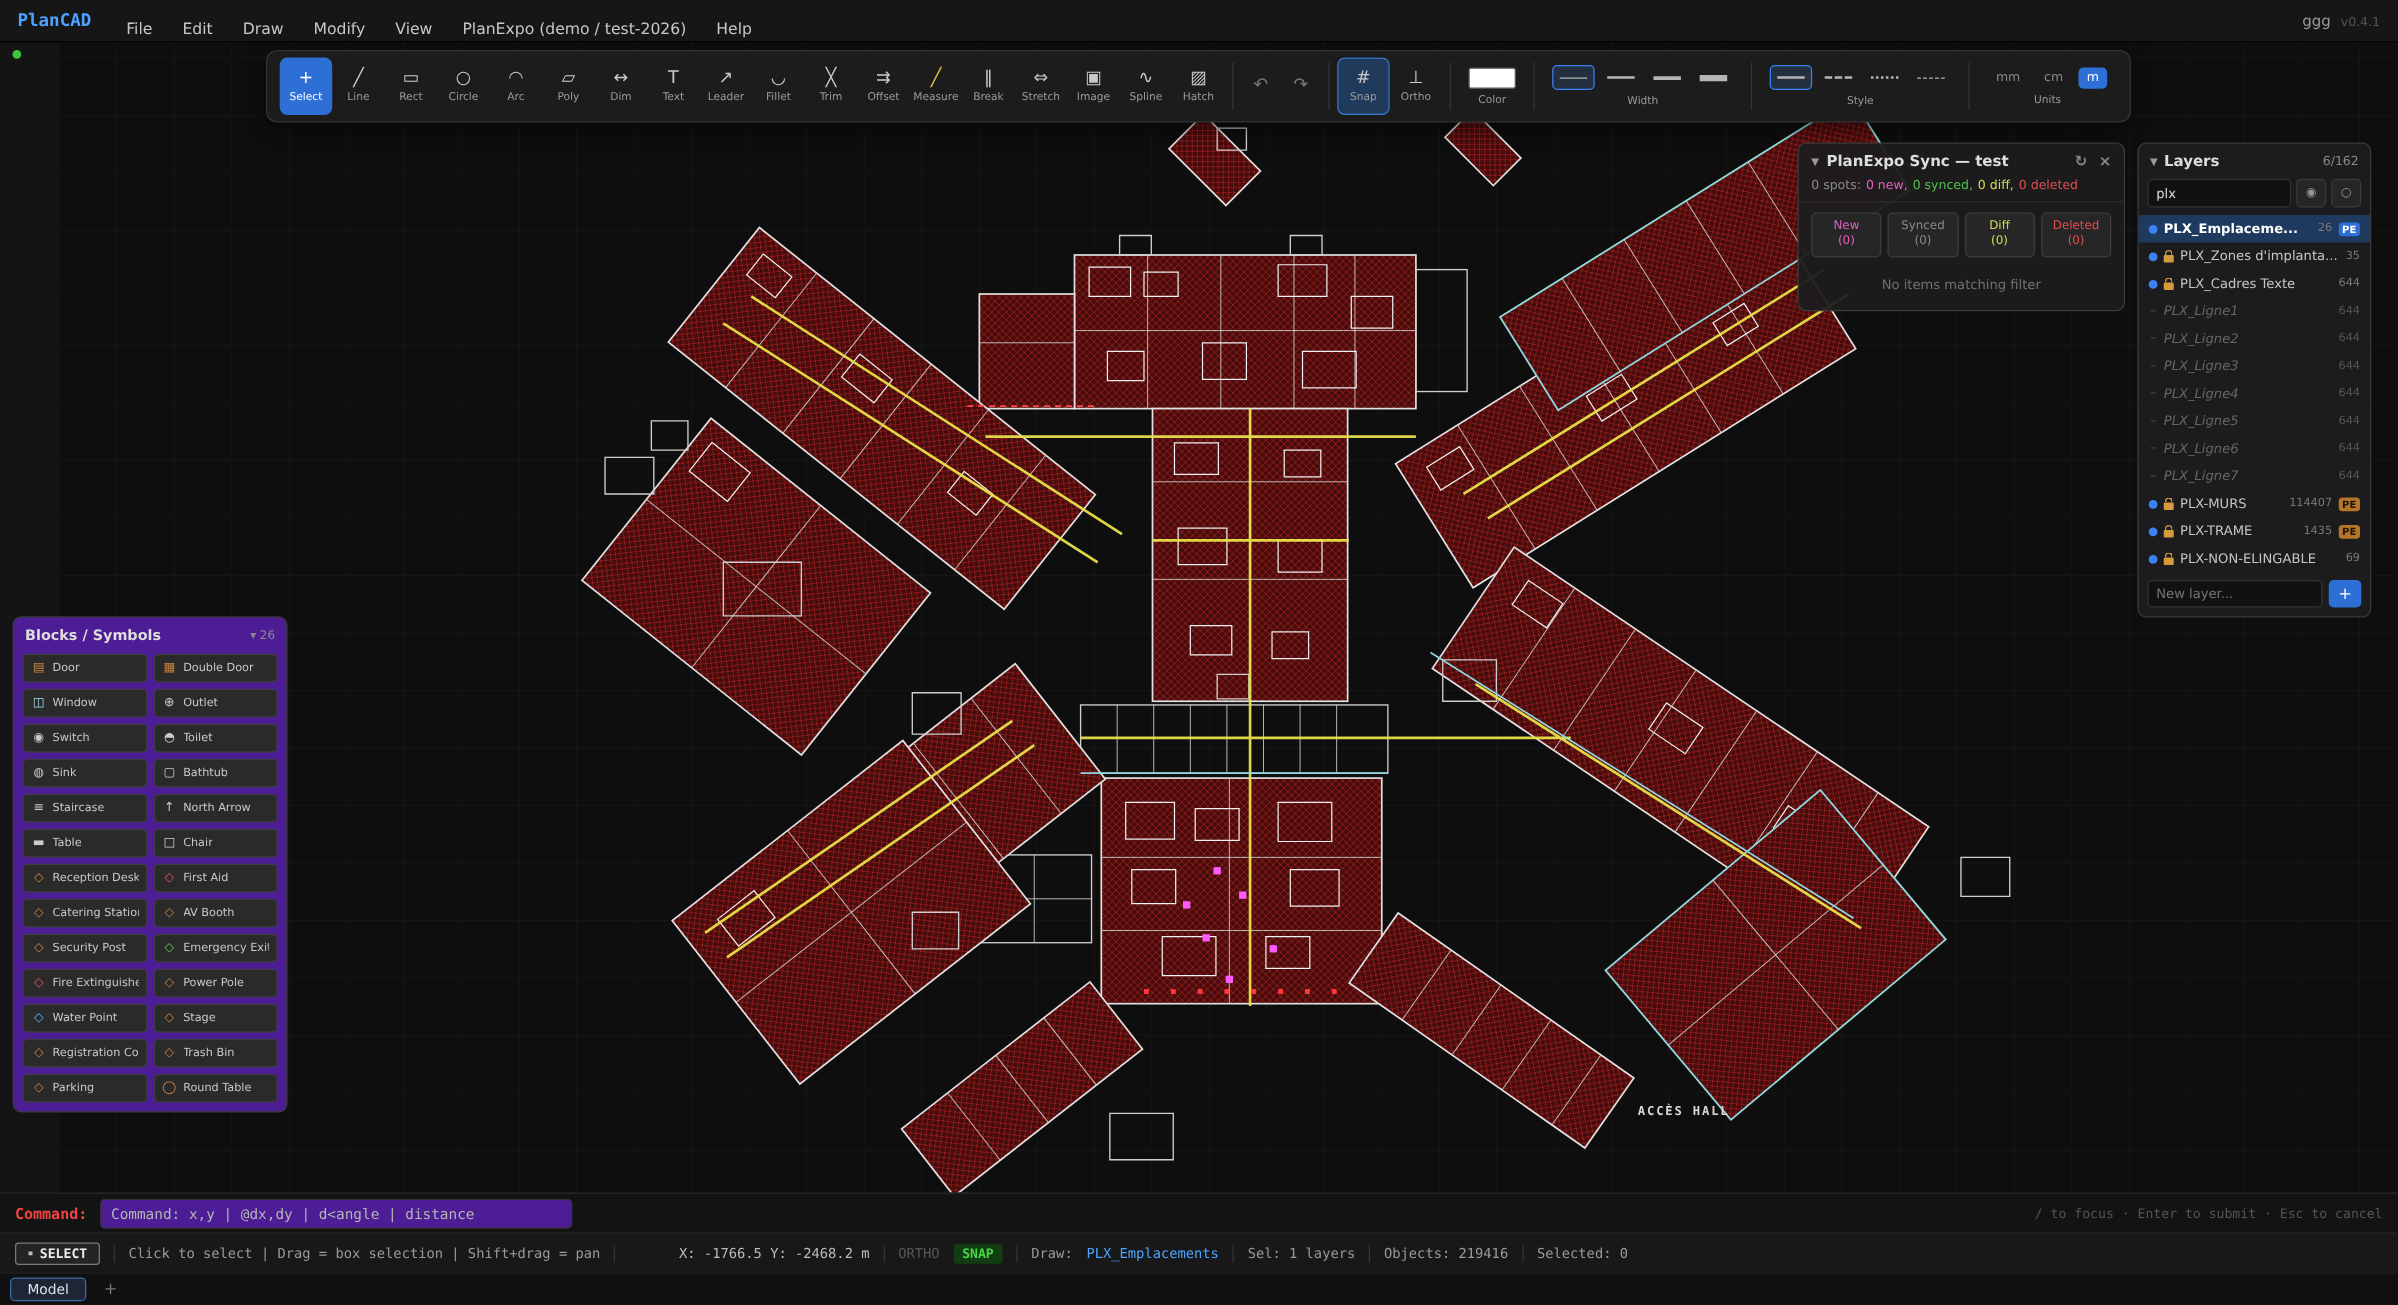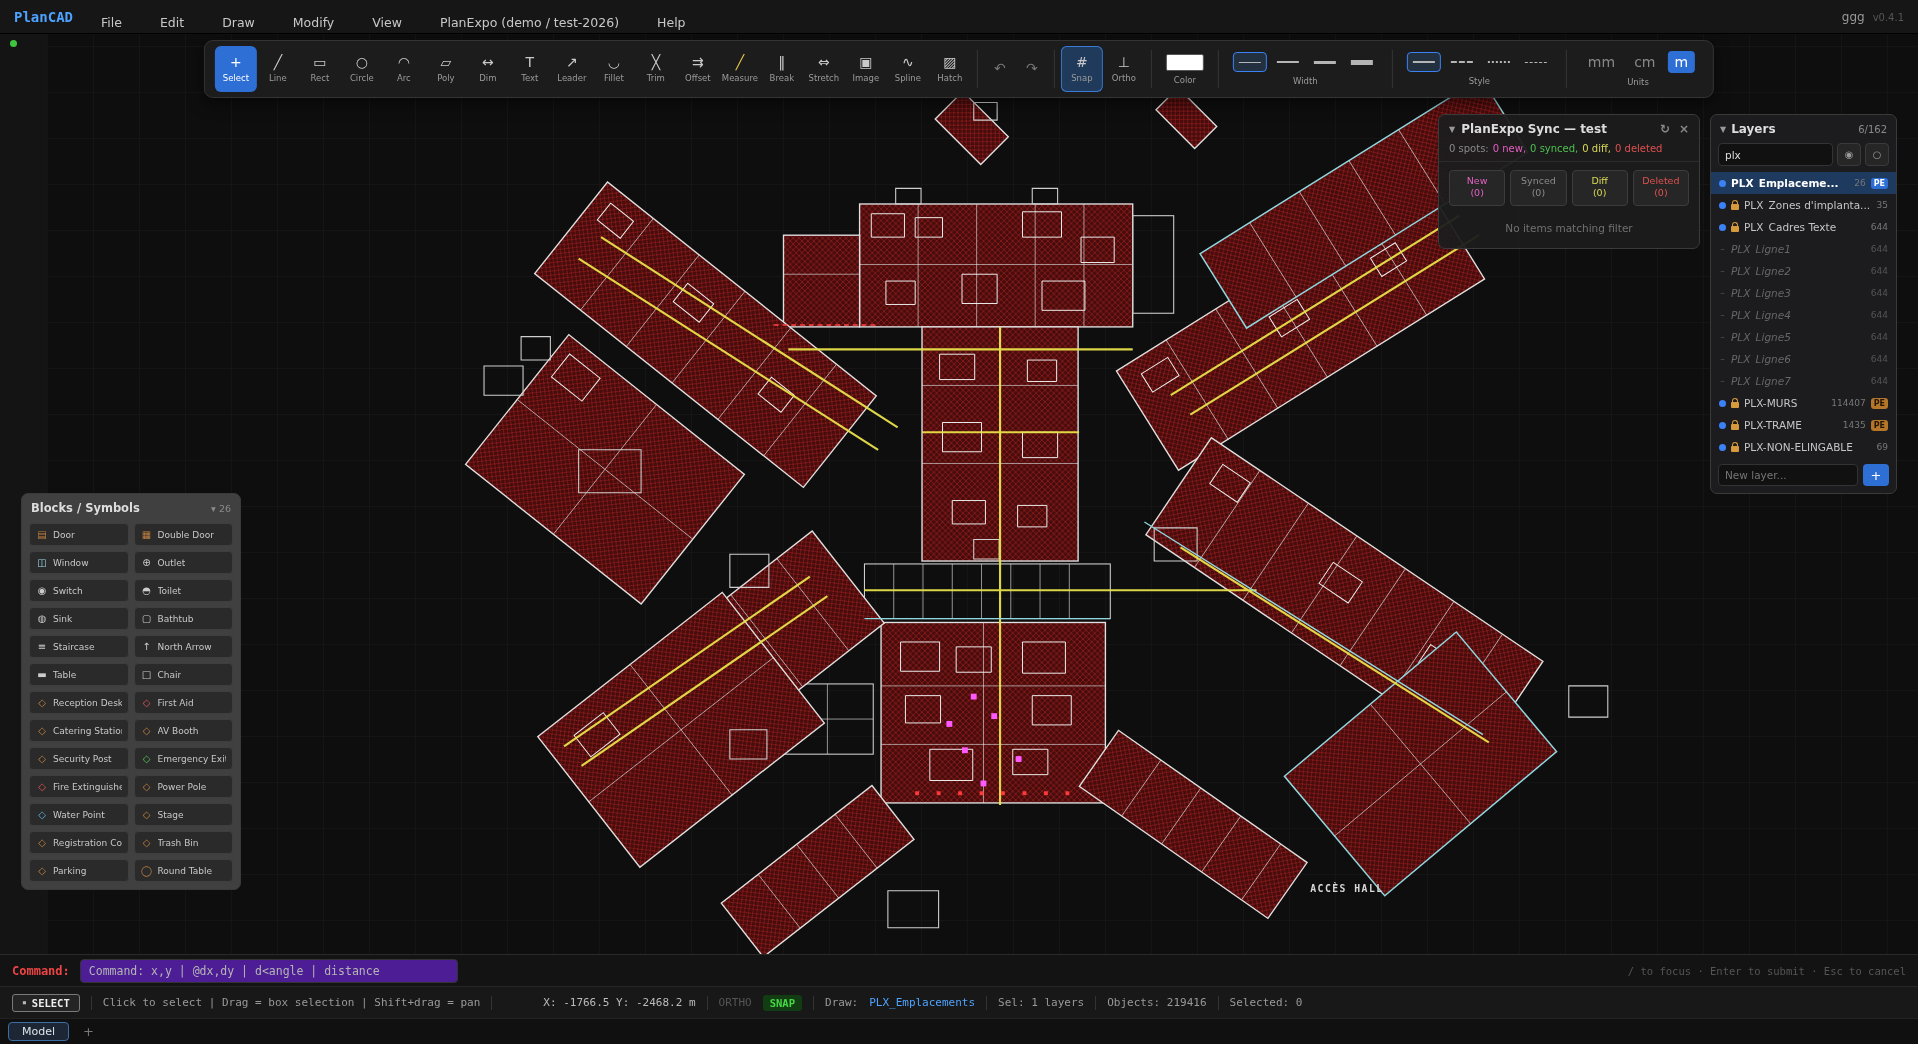--- a/index.html
+++ b/index.html
@@ -1,20 +1,20 @@
 <!DOCTYPE html>
 <html><head>
 <meta charset="utf-8">
 <style>
   html,body{margin:0;padding:0;background:#141414;}
   #app{position:relative;width:1918px;height:1044px;overflow:hidden;font-family:"DejaVu Sans","Liberation Sans",sans-serif;color:#ccc;user-select:none;}
   
   .menubar{position:absolute;top:0;left:0;right:0;height:34px;background:#161616;border-bottom:1px solid #000;display:flex;align-items:center;padding:0 14px;gap:2px;z-index:30;box-sizing:border-box;}
   .logo{color:#4da3ff;font-weight:bold;font-family:"DejaVu Sans Mono",monospace;font-size:14px;margin-right:16px;}
-  .menu-items{display:flex;gap:18px;margin-top:12px;}
+  .menu-items{display:flex;gap:4px;margin-top:12px;}
   .menu-item{font-size:12.5px;color:#c8c8c8;padding:4px 10px;border-radius:3px;cursor:default;}
   .menubar-right{margin-left:auto;display:flex;gap:8px;align-items:baseline;}
   .user{color:#999;font-size:12px;}
   .version{color:#555;font-size:10px;}
   .run-dot{position:absolute;top:40px;left:10px;width:7px;height:7px;border-radius:50%;background:#3fc43f;z-index:6;}
   
   .canvas{position:absolute;inset:0;background:#0e0e0e;background-image:linear-gradient(#151515 1px,transparent 1px),linear-gradient(90deg,#151515 1px,transparent 1px);background-size:46px 46px;z-index:1;margin-left:47px;}
   svg.plan{position:absolute;inset:0;width:100%;height:100%;}
   .bld{fill:url(#hx);stroke:#e0e0e0;stroke-width:1.4;}
   .bldc{fill:url(#hx);stroke:#8fd8e0;stroke-width:1.5;}
@@ -42,21 +42,21 @@
   .grp-label{font-size:8.5px;color:#9a9a9a;}
   .swatch{width:36px;height:15px;background:#fff;border:1px solid #555;border-radius:2px;}
   .wrow{display:flex;gap:5px;align-items:center;}
   .wopt{width:32px;height:18px;display:flex;align-items:center;justify-content:center;border-radius:4px;}
   .wopt.sel{border:1px solid #3b82f6;background:#23303f;}
   .wbar{width:22px;background:#b5b5b5;}
   .sline{width:22px;border-top:2px solid #b5b5b5;}
   .sline.dashed{border-top-style:dashed;}
   .sline.dotted{border-top-style:dotted;}
   .sline.thin{border-top-width:1px;border-top-style:dashed;}
-  .unit{font-size:14px;color:#888;padding:3px 7px;border-radius:4px;}
+  .unit{font-size:10px;color:#888;padding:3px 7px;border-radius:4px;}
   .unit.active{background:#2e6fd6;color:#fff;}
   
   .sync{position:absolute;left:1438px;top:114px;width:262px;background:rgba(28,28,30,.95);border:1px solid #3a3a3a;border-radius:7px;z-index:25;padding-bottom:6px;box-sizing:border-box;}
   .sync-head{display:flex;align-items:center;gap:6px;padding:7px 10px;font-size:12px;font-weight:bold;color:#ddd;}
   .caret{font-size:8px;color:#999;}
   .sync-actions{margin-left:auto;display:flex;gap:9px;color:#888;font-size:12px;}
   .sync-status{display:flex;gap:4px;padding:0 10px 7px;font-size:10px;color:#8a8a8a;border-bottom:1px solid #2c2c2c;white-space:nowrap;}
   .c-new{color:#e060c0;} .c-syn{color:#4fc04f;} .c-diff{color:#d8d855;} .c-del{color:#e05050;}
   .sync-filters{display:flex;gap:5px;padding:8px 10px 2px;}
   .sfilter{flex:1;text-align:center;font-size:9.5px;line-height:1.3;padding:4px 0 5px;background:#262626;border:1px solid #3c3c3c;border-radius:4px;}
@@ -80,21 +80,21 @@
   .lock:before{content:"";position:absolute;top:-4px;left:1px;width:4px;height:3px;border:1.5px solid #d59a3c;border-bottom:none;border-radius:3px 3px 0 0;}
   .l-name{flex:1;white-space:nowrap;overflow:hidden;min-width:0;}
   .l-cnt{color:#787878;font-size:9px;flex:none;}
   .pe{font-size:8px;font-weight:bold;padding:1px 3px;border-radius:3px;flex:none;}
   .pe.blue{background:#2e6fd6;color:#fff;}
   .pe.orange{background:#b5762a;color:#231604;}
   .l-new{display:flex;gap:5px;padding:6px 7px 0;}
   .l-new input{flex:1;min-width:0;background:#111;border:1px solid #333;border-radius:4px;color:#ddd;font-size:10.5px;padding:3px 6px;font-family:inherit;}
   .plus-btn{width:26px;height:22px;background:#2e6fd6;color:#fff;border-radius:4px;display:flex;align-items:center;justify-content:center;font-size:13px;flex:none;}
   
-  .blocks{position:absolute;left:21px;top:493px;width:220px;background:#404040;border:1px solid #3a3a3a;border-radius:7px;z-index:25;padding-bottom:7px;box-sizing:border-box;}
+  .blocks{position:absolute;left:10px;top:493px;width:220px;background:#4c1d95;border:1px solid #3a3a3a;border-radius:7px;z-index:25;padding-bottom:7px;box-sizing:border-box;}
   .b-head{display:flex;align-items:center;padding:7px 9px;font-size:11.5px;font-weight:bold;color:#ddd;}
   .b-count{margin-left:auto;color:#8a8a8a;font-size:9.5px;font-weight:normal;}
   .b-grid{display:grid;grid-template-columns:1fr 1fr;gap:5px;padding:1px 7px 0;}
   .b-cell{display:flex;align-items:center;gap:5px;background:#2a2a2a;border:1px solid #3e3e3e;border-radius:4px;padding:2px 6px;height:17px;min-width:0;}
   .b-icon{font-size:10px;width:12px;text-align:center;flex:none;}
   .b-label{font-size:9px;color:#c8c8c8;white-space:nowrap;overflow:hidden;}
   
   .cmdbar{position:absolute;left:0;right:0;top:954px;height:32px;background:#131313;border-top:1px solid #2a2a2a;display:flex;align-items:center;padding:0 12px;gap:10px;z-index:28;box-sizing:border-box;font-family:"DejaVu Sans Mono","Liberation Mono",monospace;}
   .cmd-prompt{color:#ef4444;font-size:12px;font-weight:bold;}
   .cmd-input{width:360px;background:#4c1d95;border:1px solid #333;border-radius:4px;color:#b5b5b5;font-size:11.5px;padding:4px 8px;font-family:inherit;}

